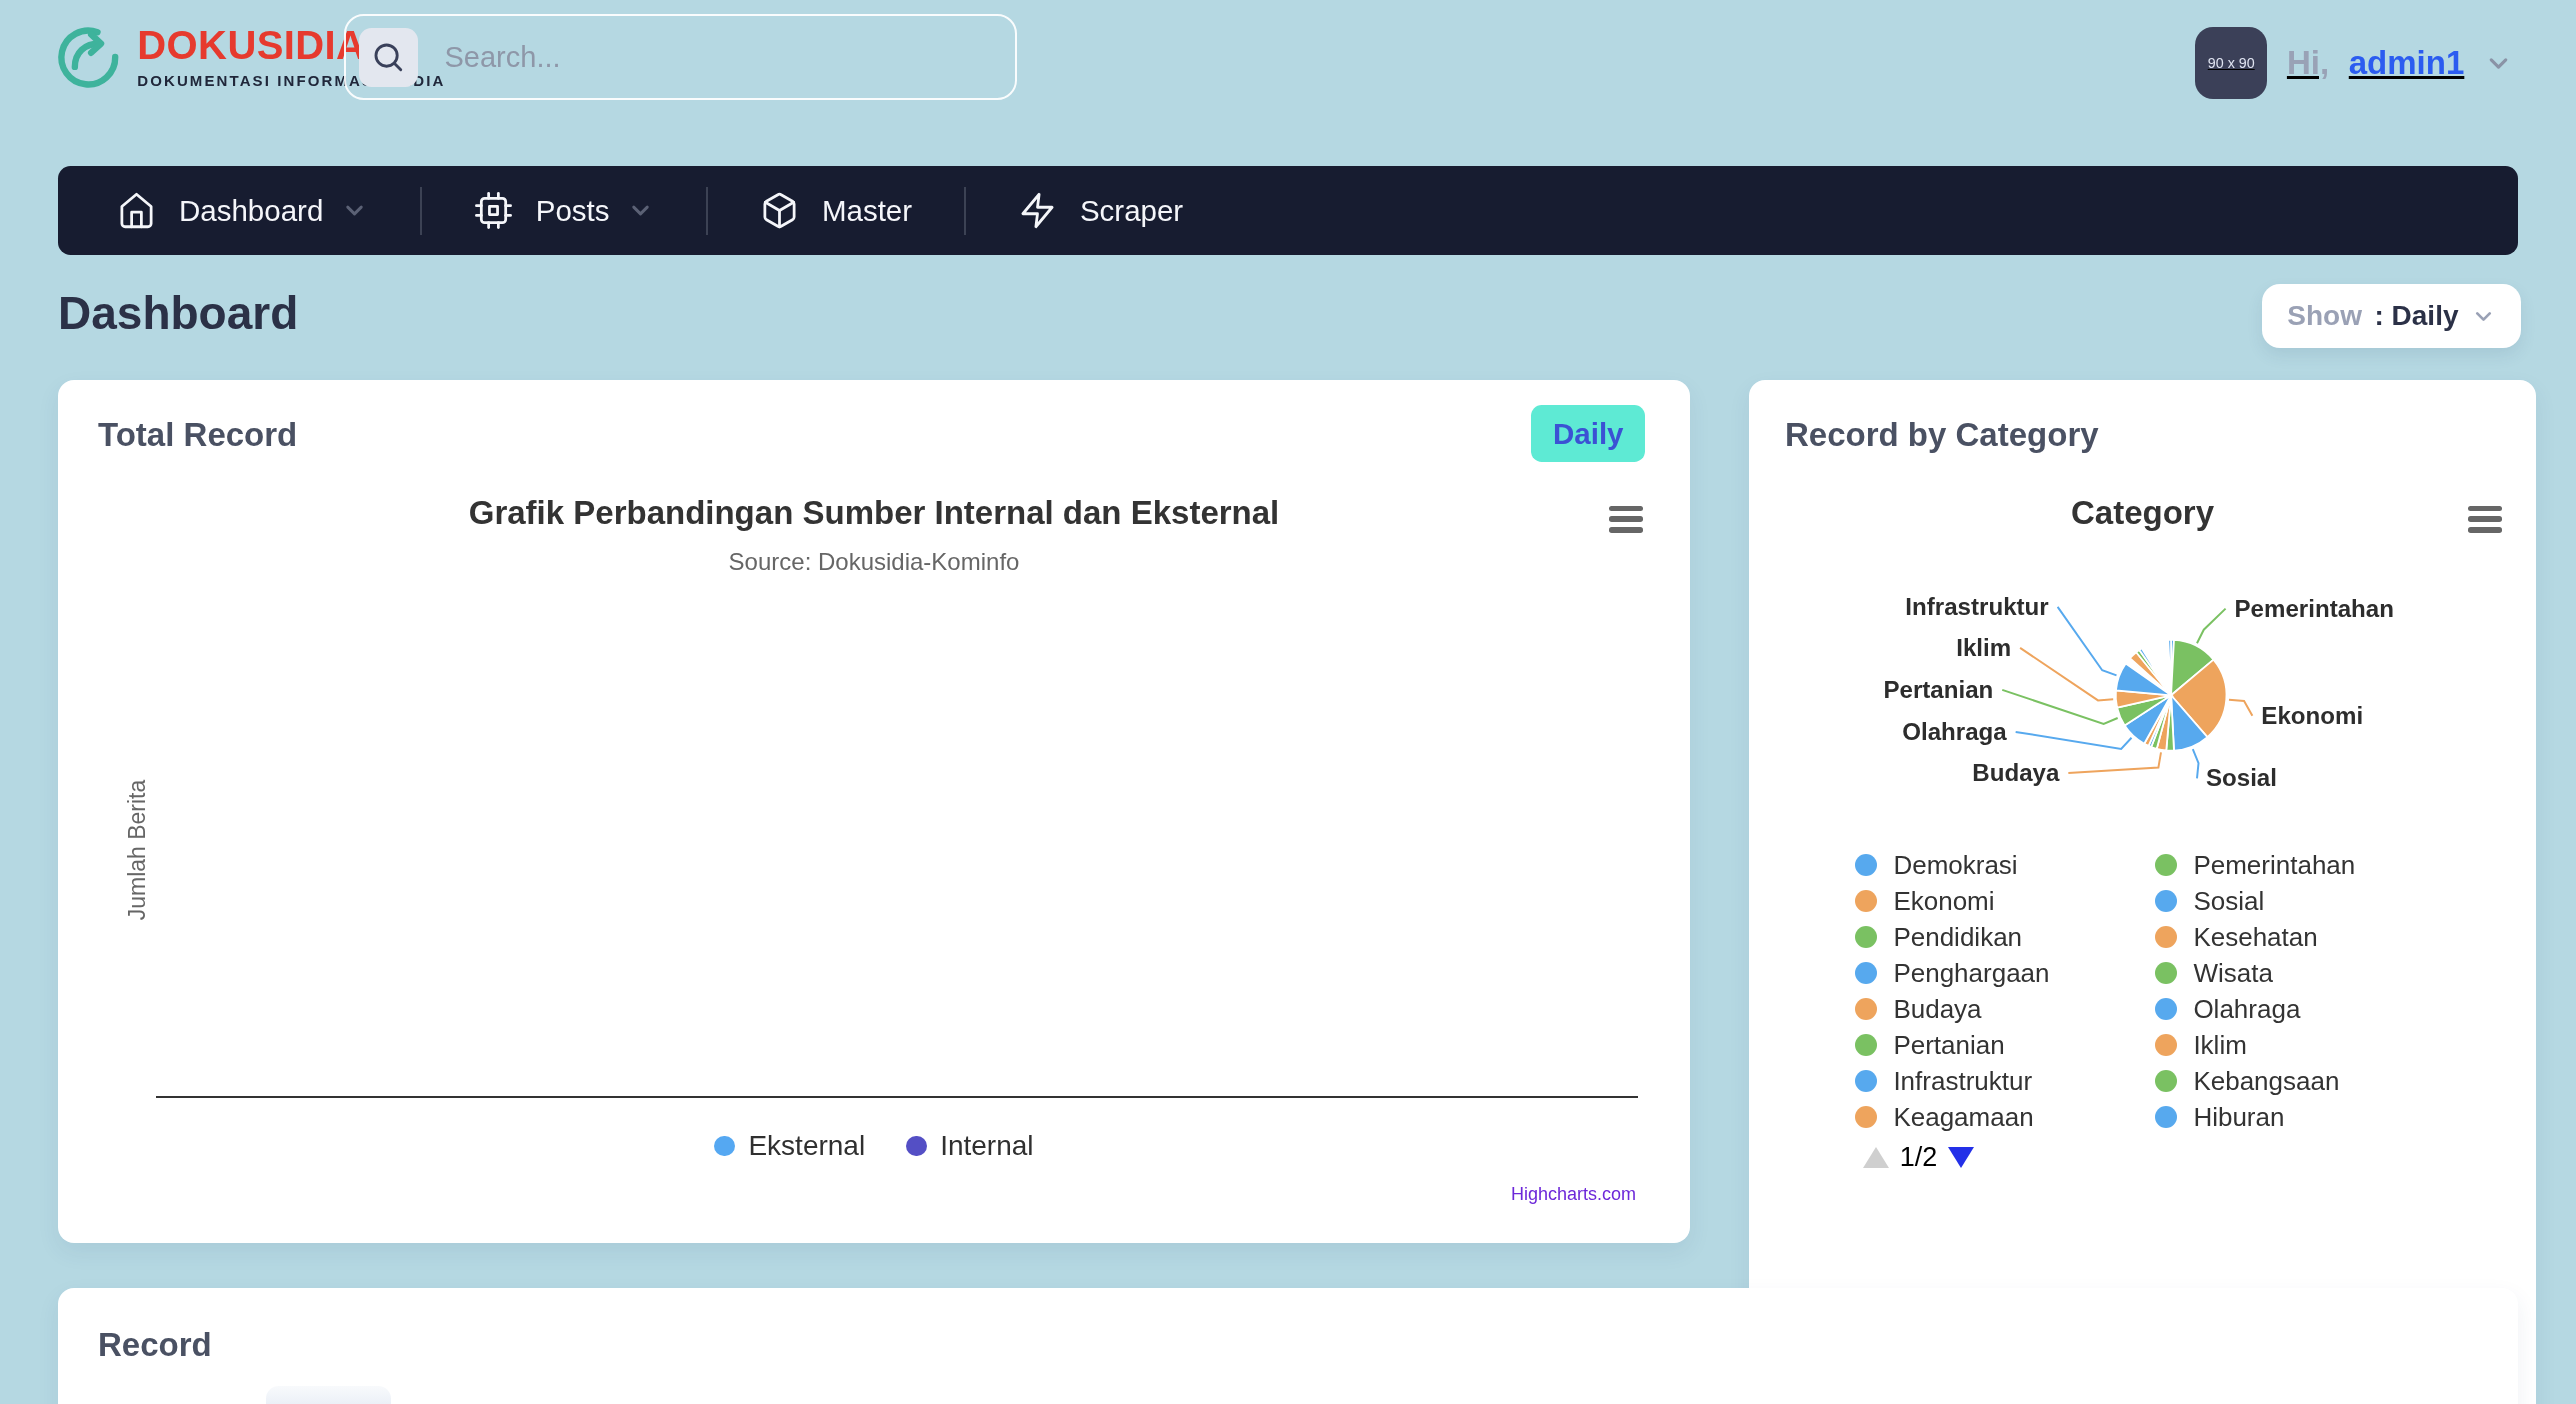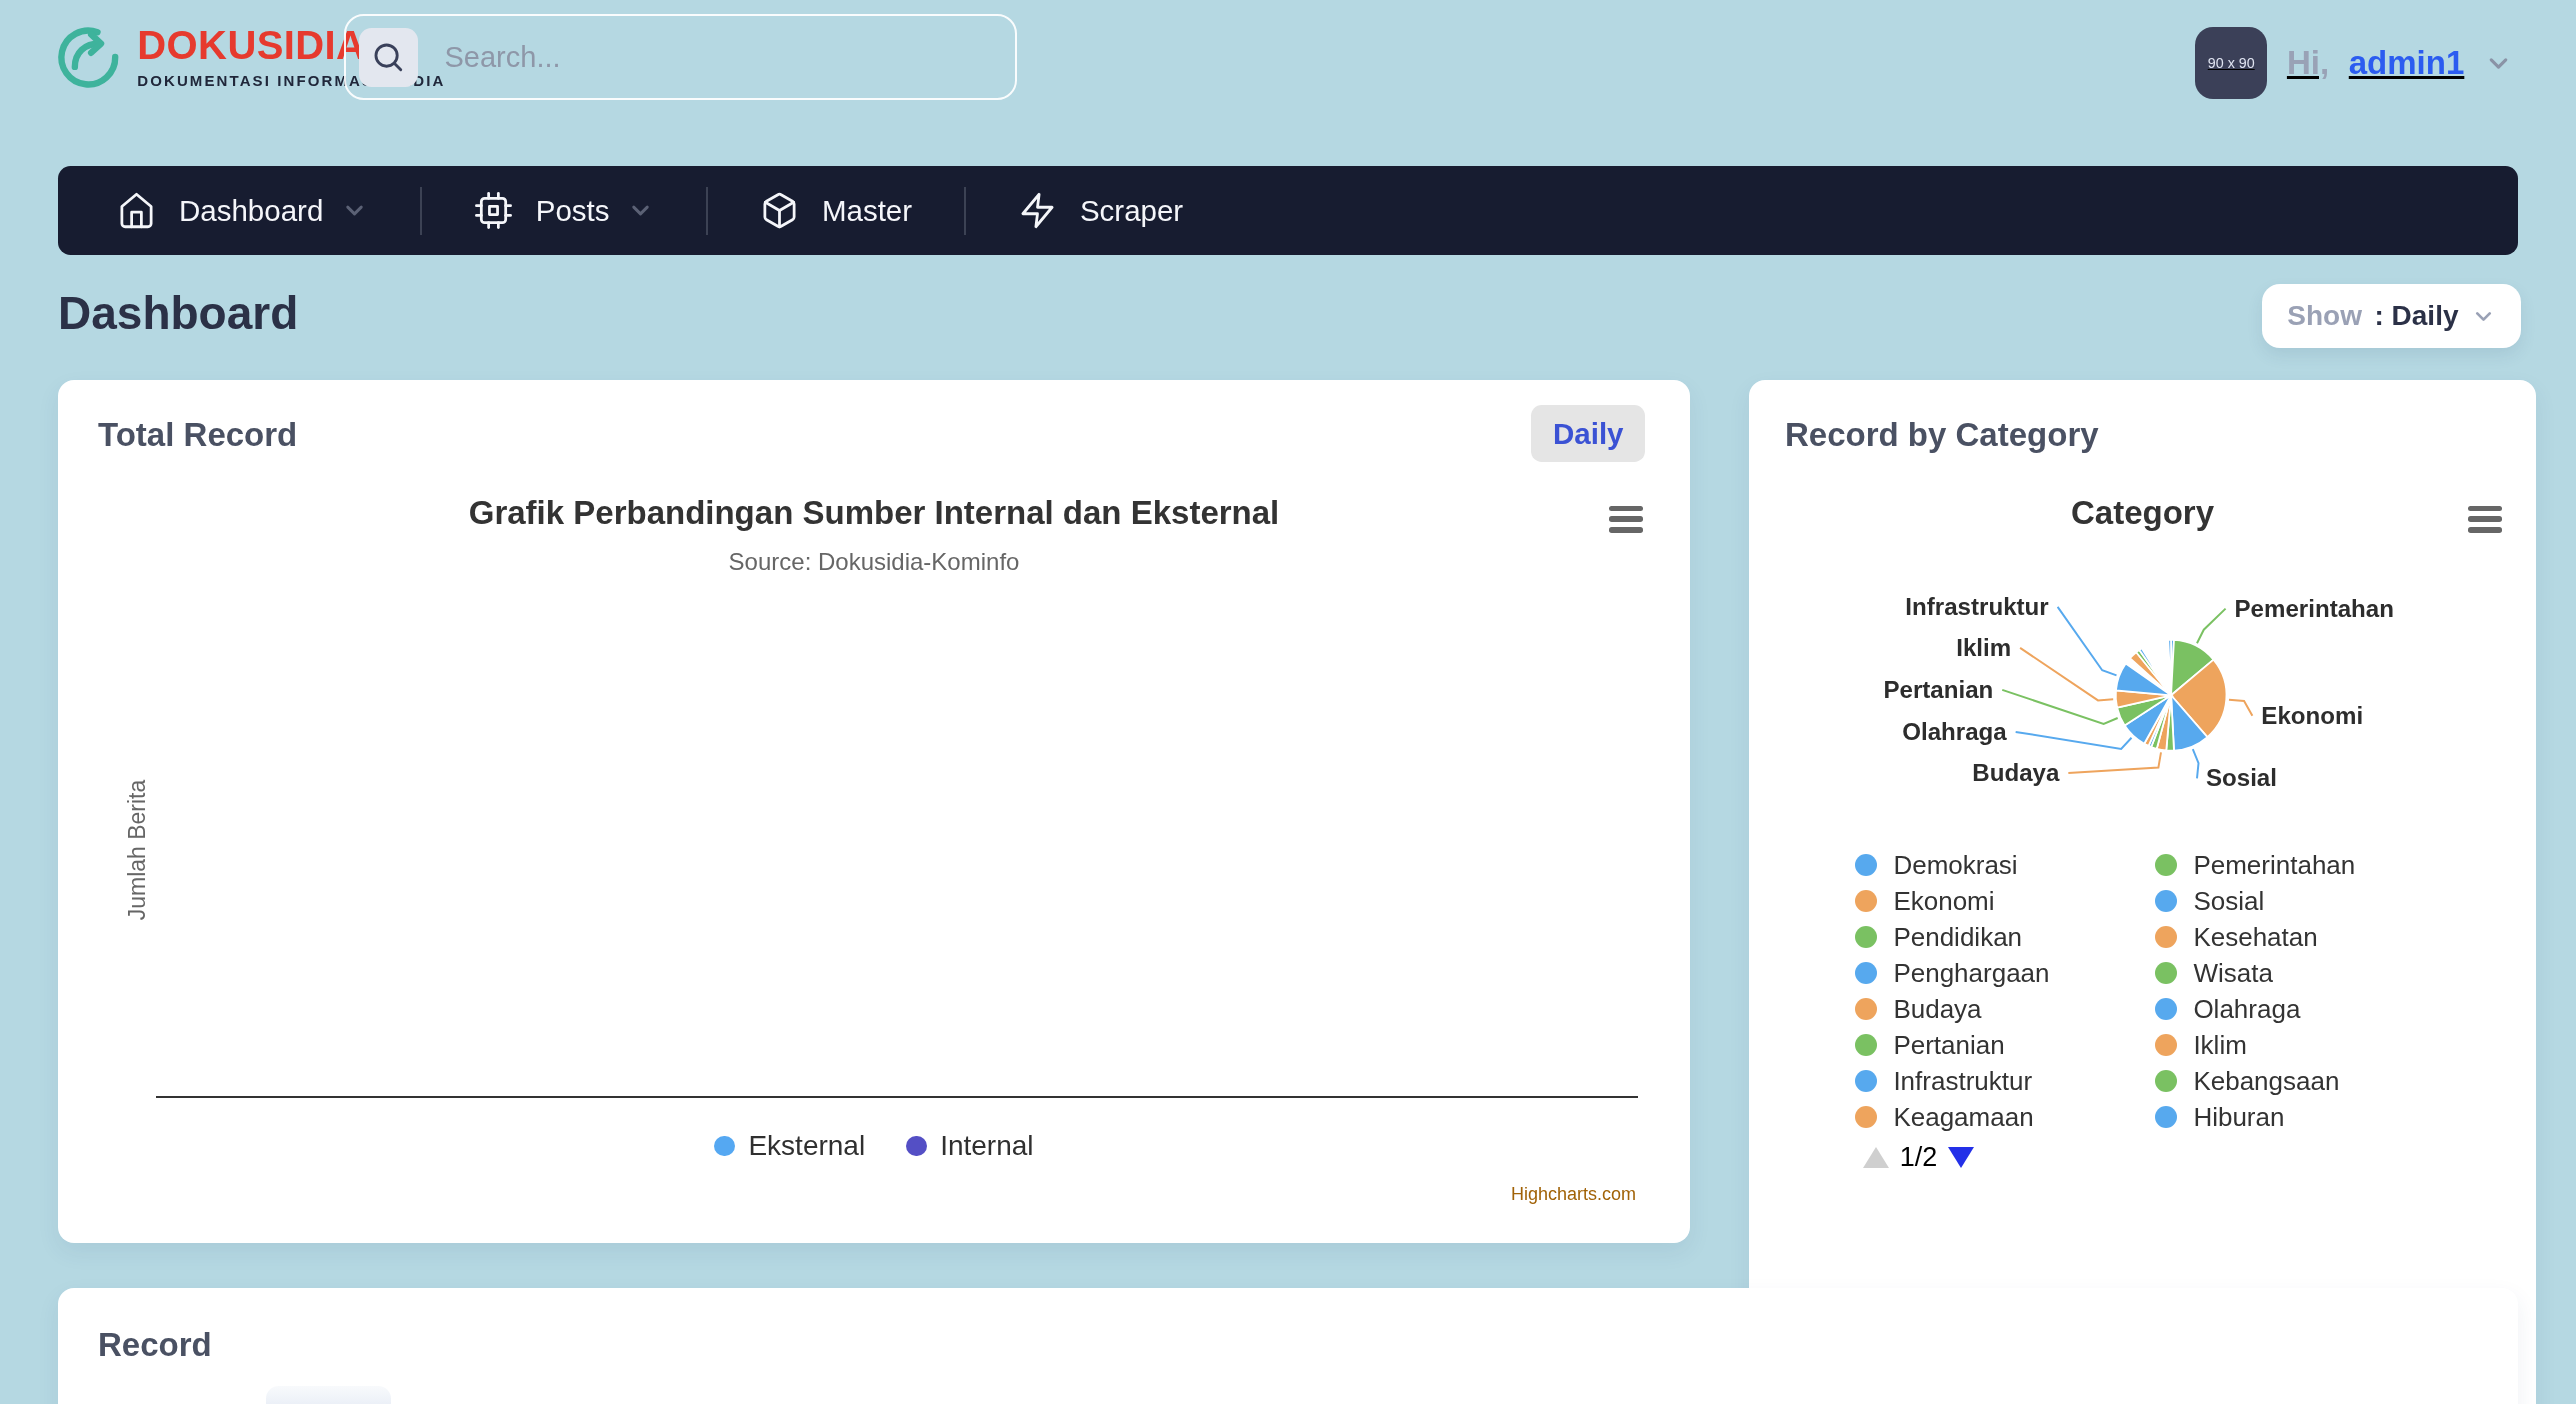--- a/index.html
+++ b/index.html
@@ -45,21 +45,21 @@
   .card { position:absolute; background:#fff; border-radius:16px; box-shadow:0 9px 22.4px rgba(40,70,110,.08); }
   .card-total   { left:58px;   top:380px;  width:1632px; height:863px; }
   .card-cat     { left:1749px; top:380px;  width:787px;  height:1118px; }
   .card-record  { left:58px;   top:1288px; width:2460px; height:376px; }
 
   .card-h2 { font-size:33px; font-weight:800; color:#4a5163; }
   .card-total .card-h2 { position:absolute; left:40px; top:36px; }
   .card-cat   .card-h2 { position:absolute; left:36px; top:36px; }
   .card-record .card-h2 { position:absolute; left:40px; top:38px; }
 
-  .badge-daily { position:absolute; right:45px; top:25px; background:#e5e5e5; color:#3b52d4;
+  .badge-daily { position:absolute; right:45px; top:25px; background:#5eead4; color:#3b52d4;
     font-size:29.5px; font-weight:800; padding:11.6px 21.5px; border-radius:10.7px; }
 
   .hc-title { position:absolute; left:0; right:0; text-align:center; font-size:33px; font-weight:700; color:#333; }
   .card-total .hc-title { top:114px; }
   .card-cat   .hc-title { top:114px; }
   .hc-subtitle { position:absolute; left:0; right:0; top:168px; text-align:center; font-size:24px; color:#666; }
 
   .burger { position:absolute; display:flex; flex-direction:column; gap:5.4px; cursor:pointer; padding:3.6px; }
   .burger span { width:34px; height:5.4px; border-radius:2.7px; background:#666; }
   .card-total .burger { right:43px; top:122px; }
@@ -68,21 +68,21 @@
   .ylabel { position:absolute; left:79px; top:470px; width:0; height:0; }
   .ylabel span { display:inline-block; white-space:nowrap; transform:translate(-50%,-50%) rotate(-90deg); font-size:23px; color:#666; }
 
   .axisline { position:absolute; left:98px; right:52px; top:716px; height:1.8px; background:#333; }
 
   .line-legend { position:absolute; left:0; right:0; top:750px; display:flex; justify-content:center; gap:41px; }
   .legend-item { display:flex; align-items:center; gap:13.4px; cursor:pointer; }
   .legend-item .dot { width:20.6px; height:20.6px; border-radius:50%; }
   .legend-item .leg-label { font-size:28px; color:#303030; }
 
-  .credits { position:absolute; font-size:18px; color:#a16207; cursor:pointer; }
+  .credits { position:absolute; font-size:18px; color:#6d28d9; cursor:pointer; }
   .card-total .credits { right:54px; bottom:38px; }
   .card-cat   .credits { right:16px; bottom:38px; }
 
   
   .pie-wrap { position:absolute; left:31px; top:192px; width:725px; height:268px; }
 
   
   .cat-legend { position:absolute; left:106px; top:467px; width:626px; height:286px; overflow:hidden; }
   .leg-col { position:absolute; top:0; width:295px; }
   .leg-col.c0 { left:0; } .leg-col.c1 { left:300px; }

